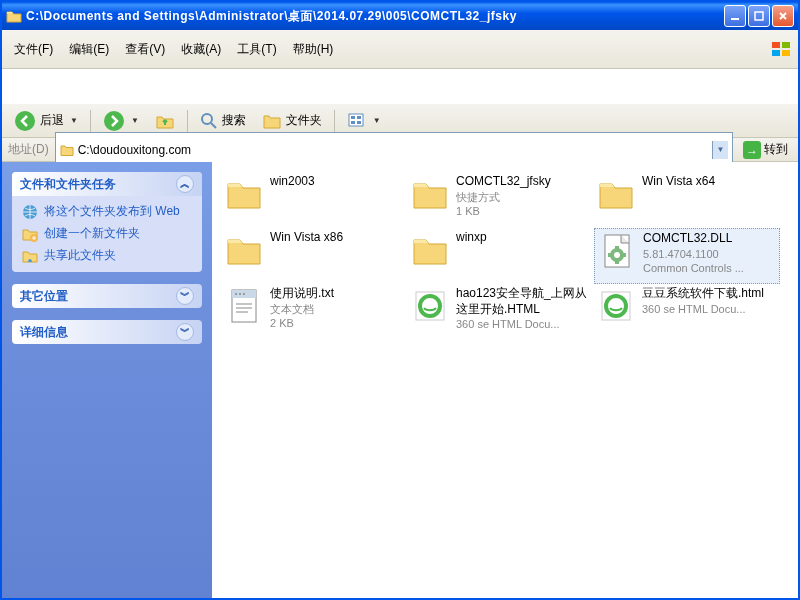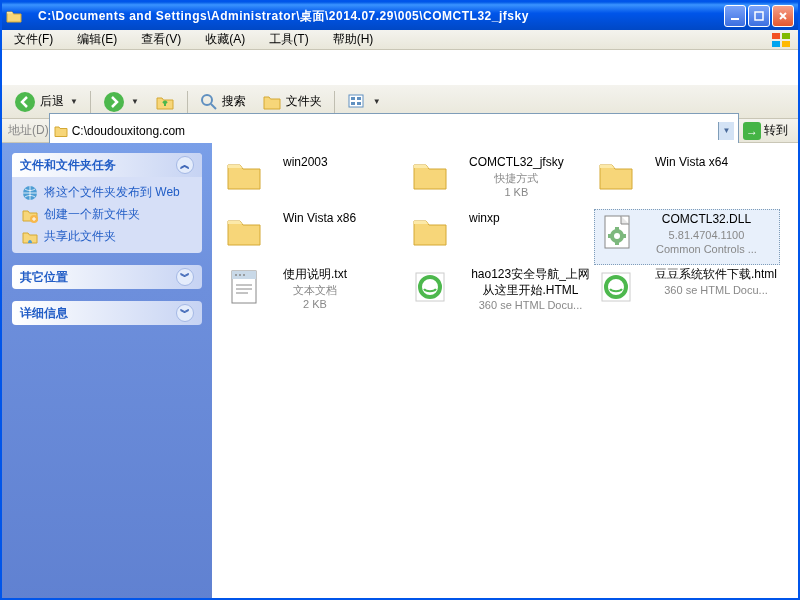--- a/index.html
+++ b/index.html
@@ -1,39 +1,39 @@
 <!DOCTYPE html>
 <html><head>
 <meta charset="utf-8">
 <style>
 * { margin: 0; padding: 0; box-sizing: border-box; font-family: "SimSun", "宋体", sans-serif; font-size: 12px; }
 body { background: #fff; width: 800px; height: 600px; overflow: hidden; border: 2px solid #0055ea; position: relative; }
 
 
 .titlebar { height: 28px; background: linear-gradient(to bottom, #0058e6 0%, #3a93ff 10%, #0055ea 40%, #0048c5 100%); display: flex; align-items: center; padding: 0 4px; color: #fff; }
 .titlebar .tb-icon { width: 16px; height: 14px; margin-right: 4px; }
-.titlebar .title { font-weight: bold; flex: 1; font-family: "Microsoft YaHei", sans-serif; letter-spacing: 0.5px; margin-left: 12px; }
+.titlebar .title { font-weight: bold; flex: 1; font-family: "Microsoft YaHei", sans-serif; letter-spacing: 0.5px; }
 .winbtns { display: flex; gap: 2px; }
 .winbtn { width: 22px; height: 22px; border-radius: 3px; display: flex; align-items: center; justify-content: center; font-weight: bold; color: #fff; }
 .winbtn.min, .winbtn.max { background: linear-gradient(to bottom, #7ba4f9, #3c6fe0); border: 1px solid #fff; }
 .winbtn.close { background: linear-gradient(to bottom, #f5a08b, #e4572e); border: 1px solid #fff; }
 
 
-.menubar { height: 20px; background: linear-gradient(to bottom, #f4f3ee, #e9e7da); display: flex; align-items: center; padding: 0 4px; border-bottom: 1px solid #c9c6b6; gap: 8px; }
+.menubar { height: 39px; background: linear-gradient(to bottom, #f4f3ee, #e9e7da); display: flex; align-items: center; padding: 0 4px; border-bottom: 1px solid #c9c6b6; }
 .menuitem { padding: 2px 8px; cursor: default; }
 .menubar .flag { margin-left: auto; width: 24px; height: 18px; }
 
 
 .toolbar { height: 34px; background: linear-gradient(to bottom, #f4f3ee, #e9e7da); display: flex; align-items: center; padding: 0 6px; gap: 4px; border-bottom: 1px solid #c9c6b6; margin-top: 35px; }
 .tbtn { display: flex; align-items: center; gap: 4px; padding: 3px 6px; border-radius: 3px; cursor: default; }
 .tsep { width: 1px; height: 22px; background: #c0beb1; margin: 0 2px; }
 .dropdown-arrow { font-size: 8px; color: #333; margin-left: 2px; }
 
 
-.addrbar { height: 24px; background: linear-gradient(to bottom, #f4f3ee, #e9e7da); display: flex; align-items: center; padding: 0 6px; gap: 0; border-bottom: 1px solid #c9c6b6; }
+.addrbar { height: 24px; background: linear-gradient(to bottom, #f4f3ee, #e9e7da); display: flex; align-items: center; padding: 0 6px; gap: 6px; border-bottom: 1px solid #c9c6b6; }
 .addrbar .addr-label { color: #888; }
 .addrbar .addr-input { flex: 1; height: 36px; border: 1px solid #7f9db9; background: #fff; display: flex; align-items: center; padding: 0 4px; gap: 4px; }
 .addrbar .addr-input .addr-text { flex: 1; }
 .addr-drop { width: 16px; height: 18px; background: #d4e3f5; border-left: 1px solid #7f9db9; display: flex; align-items: center; justify-content: center; }
 .go-btn { display: flex; align-items: center; gap: 3px; padding: 0 4px; }
 .go-arrow { width: 18px; height: 18px; background: #45b445; border-radius: 3px; display: flex; align-items: center; justify-content: center; color: #fff; font-weight: bold; }
 
 
 .content { display: flex; height: calc(600px - 28px - 24px - 34px - 24px - 4px); }
 
@@ -41,21 +41,21 @@
 .sidebar { width: 210px; background: linear-gradient(to bottom, #7a9fe8 0%, #6d8fdc 30%, #5f80d0 100%); padding: 10px; display: flex; flex-direction: column; gap: 12px; }
 .panel { background: #d6dff7; border-radius: 4px; overflow: hidden; }
 .panel-header { background: linear-gradient(to right, #fff, #c6d3f3); height: 24px; display: flex; align-items: center; padding: 0 8px; color: #215dc6; font-weight: bold; cursor: pointer; }
 .panel-header .collapse { margin-left: auto; width: 18px; height: 18px; border-radius: 50%; background: #e4ecfb; border: 1px solid #a4b8e4; display: flex; align-items: center; justify-content: center; color: #4169b8; font-size: 10px; }
 .panel-body { padding: 8px 10px; display: flex; flex-direction: column; gap: 6px; }
 .task-link { display: flex; align-items: flex-start; gap: 6px; color: #215dc6; cursor: pointer; line-height: 1.3; }
 .task-icon { width: 16px; height: 16px; flex-shrink: 0; }
 
 
 .filearea { flex: 1; background: #fff; padding: 10px; display: flex; flex-wrap: wrap; align-content: flex-start; gap: 0; }
-.fileitem { width: 186px; height: 56px; display: flex; align-items: flex-start; gap: 19px; padding: 2px; cursor: default; text-align: center; }
+.fileitem { width: 186px; height: 56px; display: flex; align-items: flex-start; gap: 6px; padding: 2px; cursor: default; }
 .fileitem.selected { border: 1px dotted #7f9db9; background: #e8f0fb; }
 .fileicon { width: 40px; height: 40px; flex-shrink: 0; display: flex; align-items: center; justify-content: center; }
 .filemeta { display: flex; flex-direction: column; line-height: 1.3; overflow: hidden; }
 .filemeta .fname { white-space: normal; word-break: break-all; }
 .filemeta .fdesc { color: #888; font-size: 11px; white-space: nowrap; overflow: hidden; text-overflow: ellipsis; }
 
 
 .svg-folder { fill: #f7d679; stroke: #d4a834; }
 </style>
 </head>

